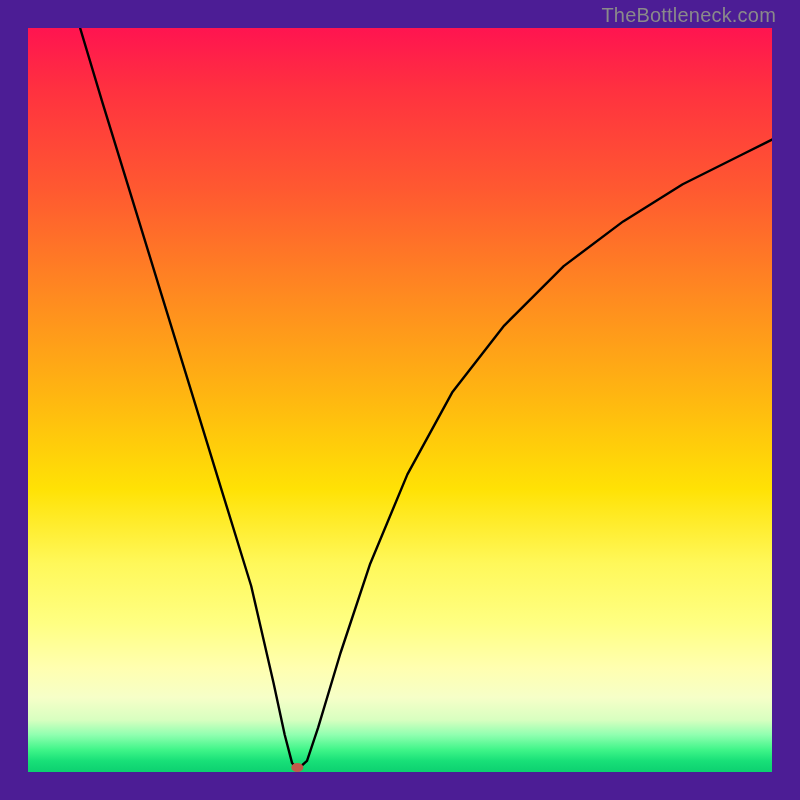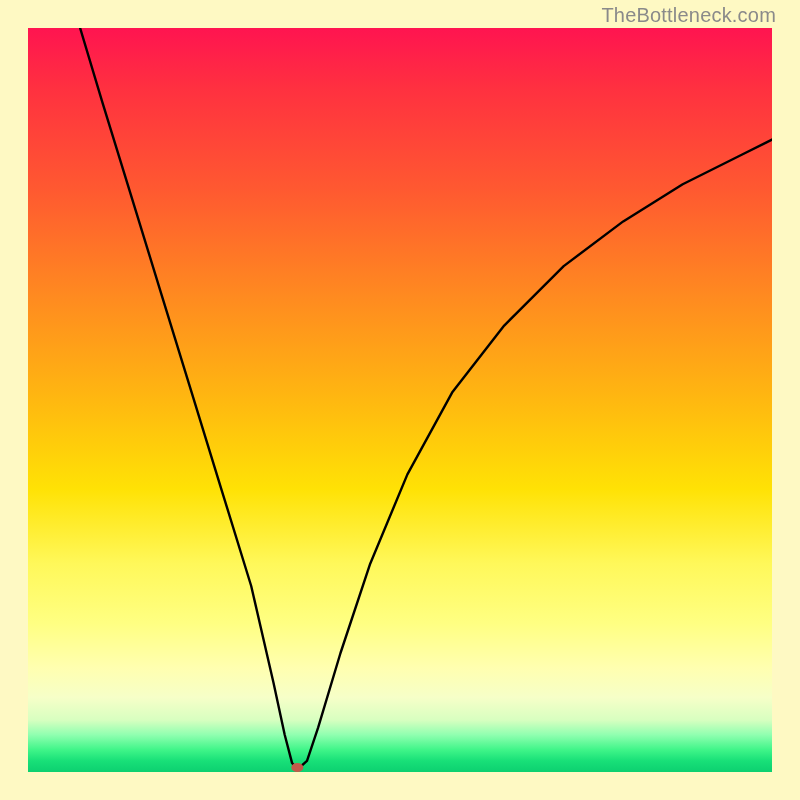--- a/index.html
+++ b/index.html
@@ -10,21 +10,21 @@
     background: #000;
     position: relative;
     font-family: Arial, sans-serif;
   }
   .plot-outer {
     position: absolute;
     top: 0;
     left: 0;
     width: 800px;
     height: 800px;
-    background: #fef9c3;
+    background: #4c1d95;
   }
   .plot-inner {
     position: absolute;
     top: 28px;
     left: 28px;
     width: 744px;
     height: 744px;
     overflow: hidden;
   }
   .gradient {

